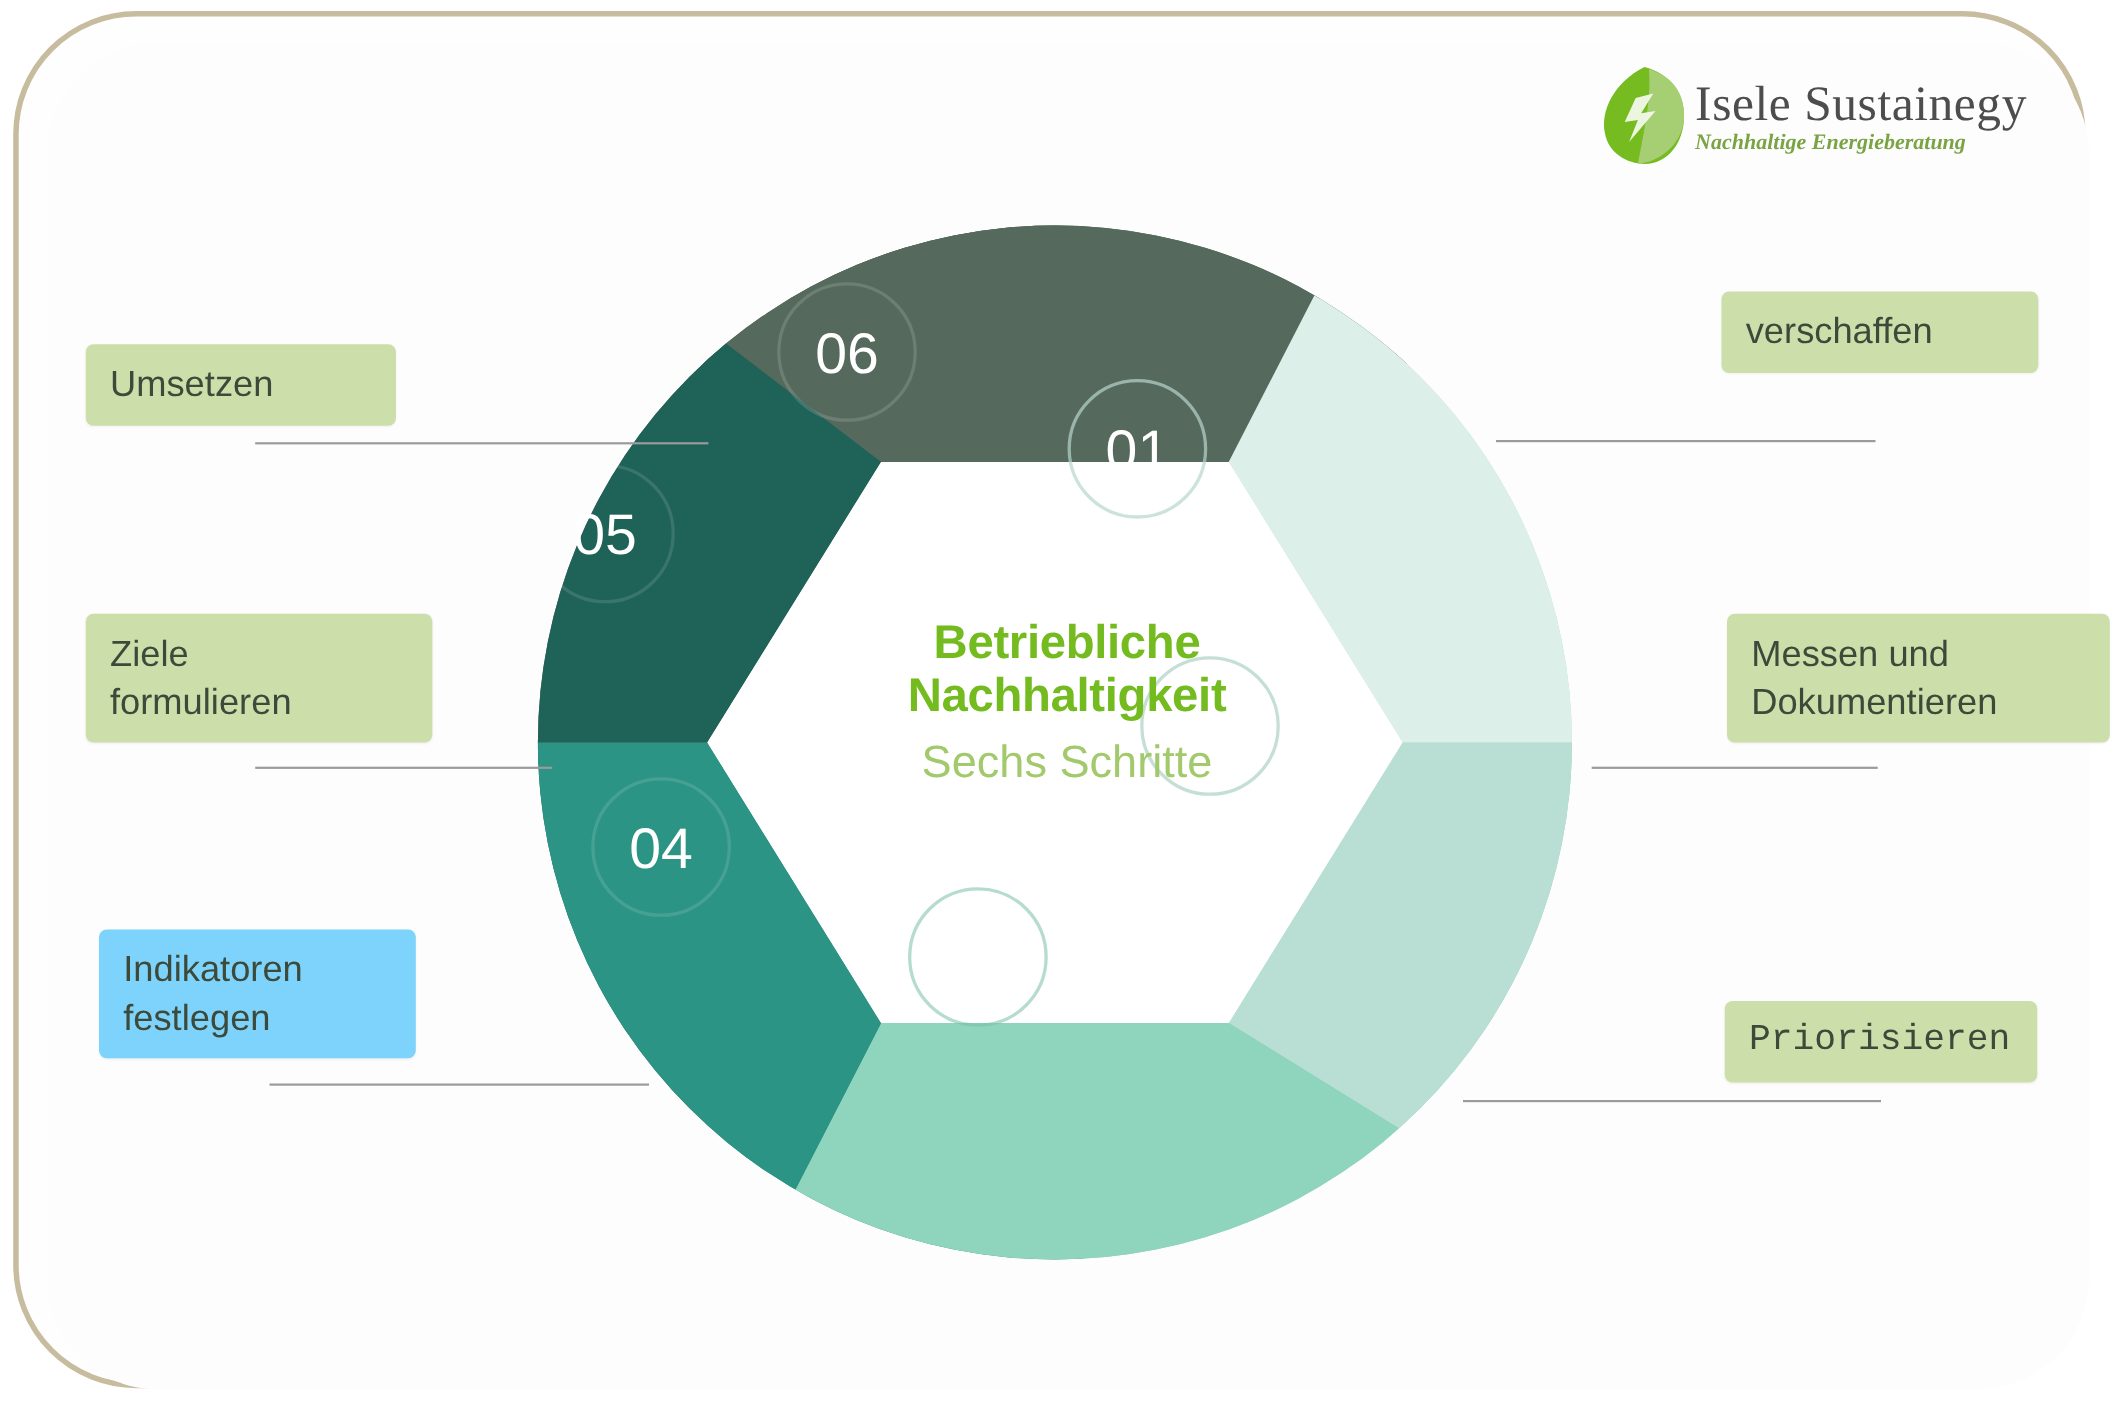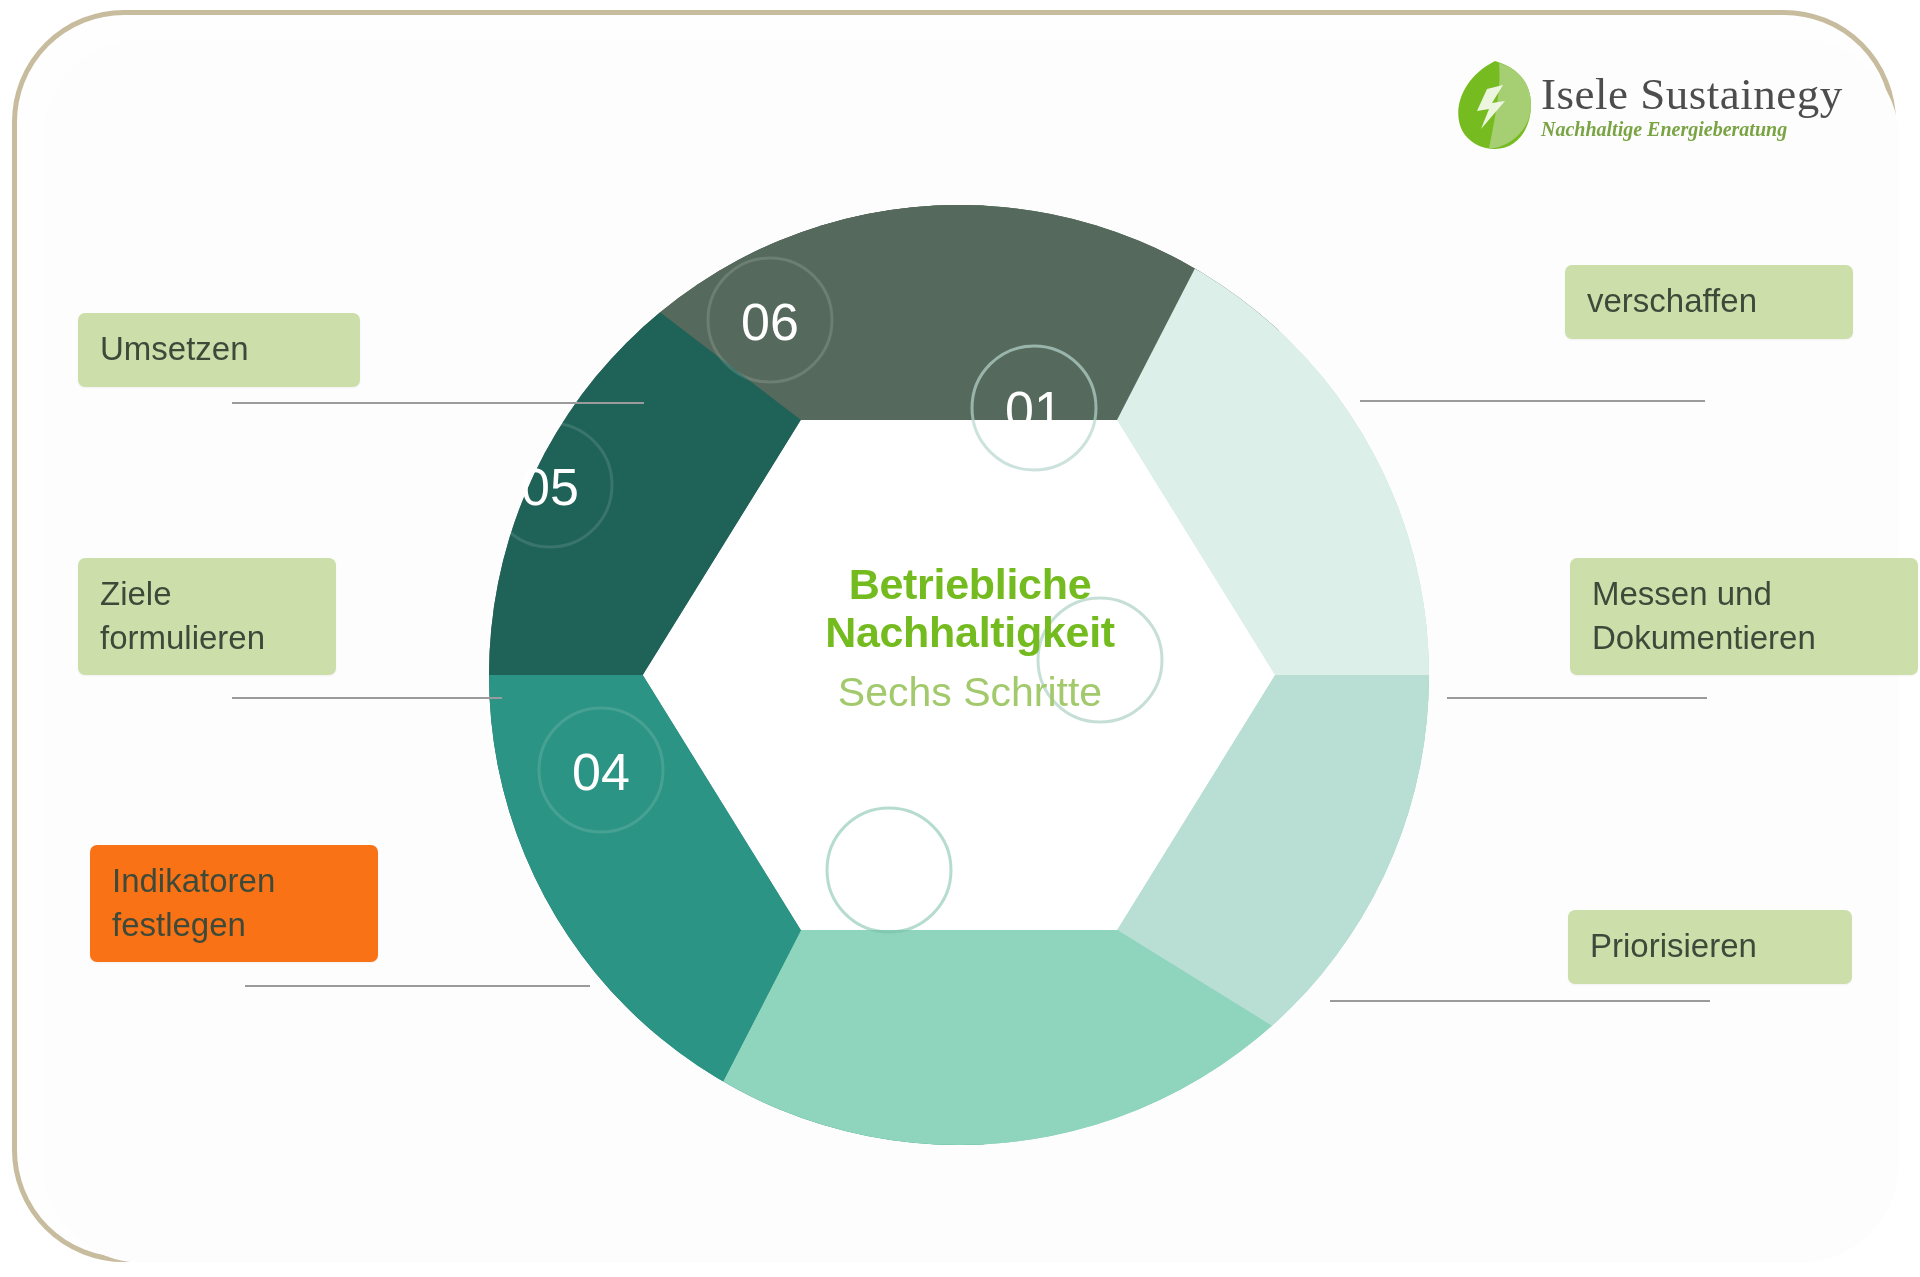--- a/index.html
+++ b/index.html
@@ -127,21 +127,21 @@
     color: #3d4a3a;
     font-size: 33px;
     line-height: 1.32;
     padding: 14px 22px 16px 22px;
     box-sizing: border-box;
     box-shadow: 0 1px 2px rgba(0,0,0,0.05);
   }
 
   
   #chip-06 { left: 78px;  top: 313px; width: 282px; }
-  #chip-05 { left: 78px;  top: 558px; width: 258px; }
+  #chip-05 { left: 78px;  top: 558px; width: 315px; }
   #chip-04 { left: 90px;  top: 845px; width: 288px; }
   
   #chip-01 { left: 1565px; top: 265px; width: 288px; }
   #chip-02 { left: 1570px; top: 558px; width: 348px; }
   #chip-03 { left: 1568px; top: 910px; width: 284px; }
 
   
   .connector {
     position: absolute;
     height: 2px;
@@ -263,29 +263,29 @@
 
 <div class="chip" id="chip-06" style="background: rgb(204, 223, 171); color: rgb(61, 74, 58);">
   <div>Umsetzen</div>
 </div>
 
 <div class="chip" id="chip-05" style="background: rgb(204, 223, 171); color: rgb(61, 74, 58);">
   <div>Ziele</div>
   <div>formulieren</div>
 </div>
 
-<div class="chip" id="chip-04" style="background: #f97316; color: rgb(61, 74, 58);">
+<div class="chip" id="chip-04" style="background: #7dd3fc; color: rgb(61, 74, 58);">
   <div>Indikatoren</div>
   <div>festlegen</div>
 </div>
 
 <div class="chip" id="chip-01" style="background: rgb(204, 223, 171); color: rgb(61, 74, 58);">
   <div>verschaffen</div>
 </div>
 
 <div class="chip" id="chip-02" style="background: rgb(204, 223, 171); color: rgb(61, 74, 58);">
   <div>Messen und</div>
   <div>Dokumentieren</div>
 </div>
 
-<div class="chip" id="chip-03" style="background: rgb(204, 223, 171); color: rgb(61, 74, 58);">
+<div class="chip" id="chip-03" style="background: rgb(204, 223, 171); color: rgb(61, 74, 58); font-family: Liberation Mono, monospace;">
   <div>Priorisieren</div>
 </div>
 
 </body></html>

